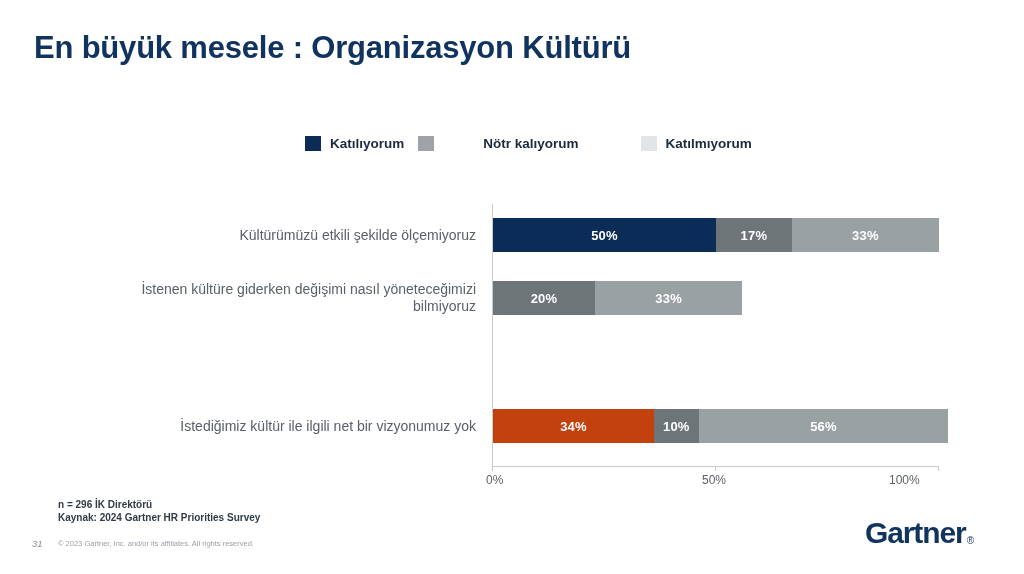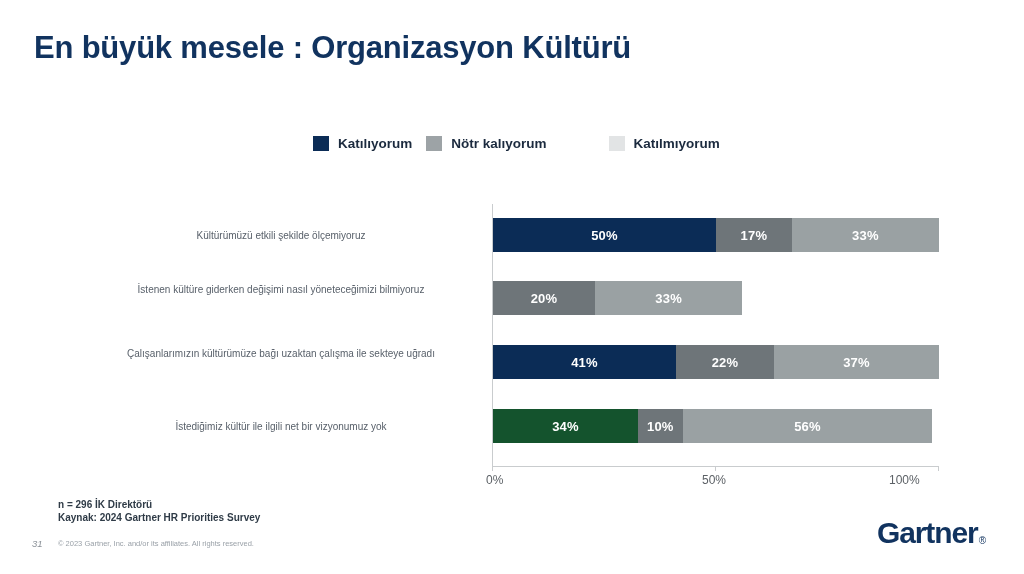--- a/index.html
+++ b/index.html
@@ -23,30 +23,30 @@
     font-size: 31px;
     font-weight: bold;
     color: #11335F;
     letter-spacing: -0.2px;
     white-space: nowrap;
   }
 
   
   .legend {
     position: absolute;
-    left: 313px;
+    left: 305px;
     top: 136px;
     display: flex;
     align-items: center;
   }
   .legend-item {
     display: flex;
     align-items: center;
   }
-  .legend-item.gap1 { margin-left: 14px; }
+  .legend-item.gap1 { margin-left: 14px; gap: 40px; }
   .legend-item.gap2 { margin-left: 62px; text-align: center; }
   .legend-swatch {
     width: 16px;
     height: 15px;
     margin-right: 9px;
     flex: 0 0 auto;
   }
   .legend-label {
     font-size: 13.5px;
     font-weight: bold;
@@ -96,22 +96,22 @@
   .row {
     position: absolute;
     left: 0;
     width: 1024px;
     height: 34px;
   }
   .row-label {
     position: absolute;
     right: 548px;
     width: 390px;
-    text-align: center;
-    font-size: 10px;
+    text-align: right;
+    font-size: 14px;
     line-height: 17px;
     color: #58606A;
   }
   .bar {
     position: absolute;
     left: 493px;
     top: 0;
     height: 34px;
     display: flex;
   }
@@ -152,21 +152,21 @@
     left: 58px;
     top: 539px;
     font-size: 7.5px;
     color: #9AA1A8;
     white-space: nowrap;
   }
 
   
   .logo {
     position: absolute;
-    right: 38px;
+    right: 50px;
     top: 518px;
     display: flex;
     align-items: flex-end;
     justify-content: flex-end;
   }
   .logo-word {
     font-size: 30px;
     font-weight: bold;
     color: #11335F;
     letter-spacing: -1.1px;
@@ -232,39 +232,25 @@
     <div class="bar">
       <div class="seg" style="width:102px;background:#6E7579">
         <span class="seg-label">20%</span>
       </div>
       <div class="seg" style="width:147.2px;background:#9AA1A3">
         <span class="seg-label">33%</span>
       </div>
     </div>
   </div>
 
-  <div class="row" style="top:149px">
-    <div class="row-label" style="top:0px">Çalışanlarımızın kültürümüze bağı uzaktan çalışma ile sekteye uğradı</div>
-    <div class="bar">
-      <div class="seg" style="width:182.9px;background:#0B2C56">
-        <span class="seg-label">41%</span>
-      </div>
-      <div class="seg" style="width:98.1px;background:#6E7579">
-        <span class="seg-label">22%</span>
-      </div>
-      <div class="seg" style="width:165px;background:#9AA1A3">
-        <span class="seg-label">37%</span>
-      </div>
-    </div>
-  </div>
 
   <div class="row" style="top:213px">
     <div class="row-label" style="top:9px">İstediğimiz kültür ile ilgili net bir vizyonumuz yok</div>
     <div class="bar">
-      <div class="seg" style="width:145px;background:#14532d">
+      <div class="seg" style="width:161px;background:#c2410c">
         <span class="seg-label">34%</span>
       </div>
       <div class="seg" style="width:44.6px;background:#6E7579">
         <span class="seg-label">10%</span>
       </div>
       <div class="seg" style="width:249.8px;background:#9AA1A3">
         <span class="seg-label">56%</span>
       </div>
     </div>
   </div>

